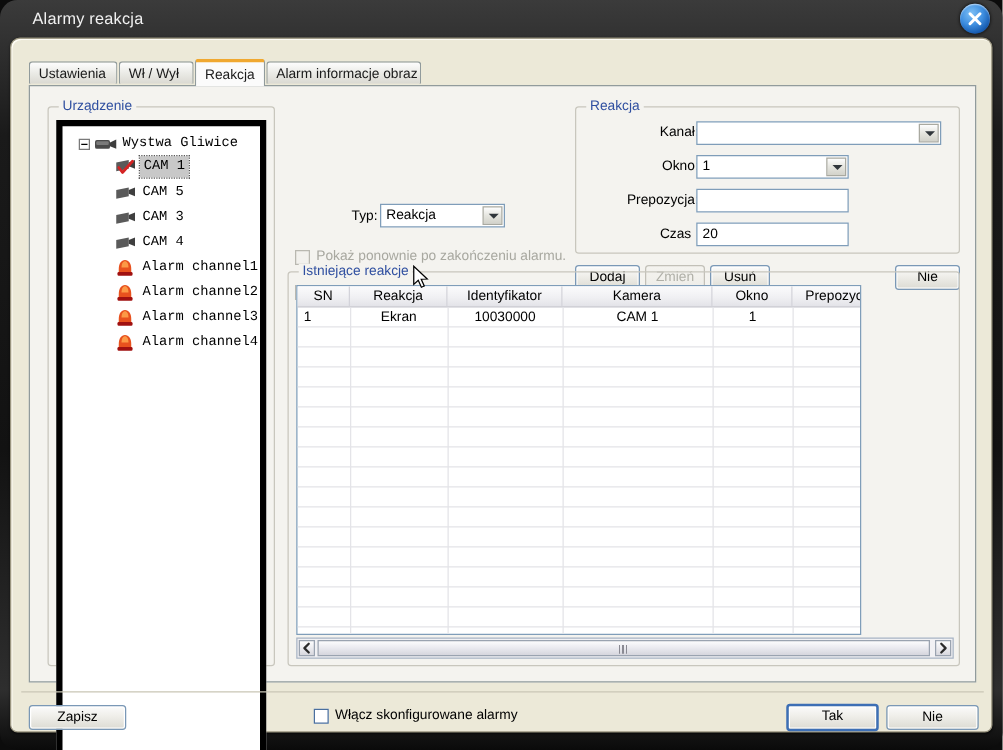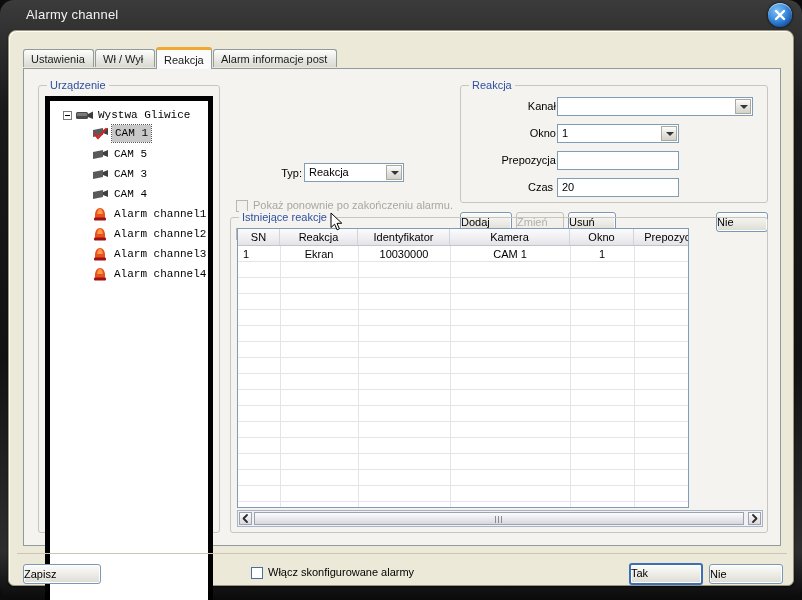--- a/index.html
+++ b/index.html
@@ -119,21 +119,21 @@
     font-size:11px;color:#000;height:19px;cursor:text;
   }
   .textbox .val{position:absolute;left:4px;top:2px;}
   .combo{
     position:absolute;background:#fff;border:1px solid #7f9db9;box-sizing:border-box;
     font-size:11px;color:#000;height:19px;cursor:pointer;
   }
   .combo .val{position:absolute;left:4px;top:2px;}
   
   .btn{
-    position:absolute;box-sizing:border-box;height:20px;line-height:18px;
+    position:absolute;box-sizing:border-box;height:20px;line-height:18px;text-align:center;
     background:linear-gradient(180deg,#fbfbfb 0%,#efeee9 45%,#dcdbd3 100%);
     border:1px solid #7a98b6;border-radius:3px;
     font-size:11px;color:#000;cursor:pointer;
     box-shadow:inset 0 0 0 1px #ffffff;
   }
   .btn.disabled{color:#b0b0a8;border-color:#c2c0b8;box-shadow:none;
     background:linear-gradient(180deg,#f4f3ef 0%,#eeede8 100%);cursor:default;}
   .btn.default{border:2px solid #3d6fb5;line-height:16px;}
   
   #grp-react{left:206px;top:148px;width:538px;height:316px;padding-left:11px;}
@@ -172,35 +172,35 @@
   #bottom-sep{position:absolute;left:8px;top:0;width:770px;height:1px;background:#c9c6b5;}
   
   #cursor{position:absolute;left:330px;top:212px;width:14px;height:20px;pointer-events:none;}
 </style>
 </head>
 <body>
 
 <div id="window">
 
   <div id="titlebar">
-    <div id="title-text">Alarmy channel</div>
+    <div id="title-text">Alarmy reakcja</div>
     <div id="close-btn">
       <svg width="14" height="14" viewBox="0 0 14 14">
         <path d="M3 3 L11 11 M11 3 L3 11" stroke="#ffffff" stroke-width="2.4" stroke-linecap="round" fill="none"></path>
       </svg>
     </div>
   </div>
 
   <div id="dialog">
 
     <div id="tabstrip">
       <div class="tab" style="left:0;width:71px;">Ustawienia</div>
       <div class="tab" style="left:72px;width:60px;">Wł / Wył</div>
       <div class="tab active" style="left:133px;width:56px;">Reakcja</div>
-      <div class="tab" style="left:190px;width:124px;">Alarm informacje post</div>
+      <div class="tab" style="left:190px;width:124px;">Alarm informacje obraz</div>
     </div>
 
     <div id="tabbody">
 
       <div class="group" id="grp-device">
         <span class="legend">Urządzenie</span>
 
         <div id="tree">
 
           <div class="tnode" style="left:26px;top:6px;">

